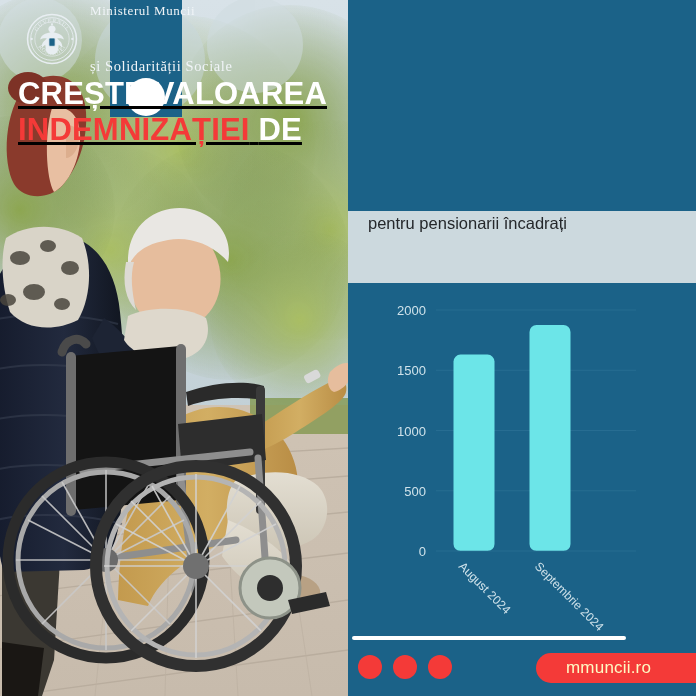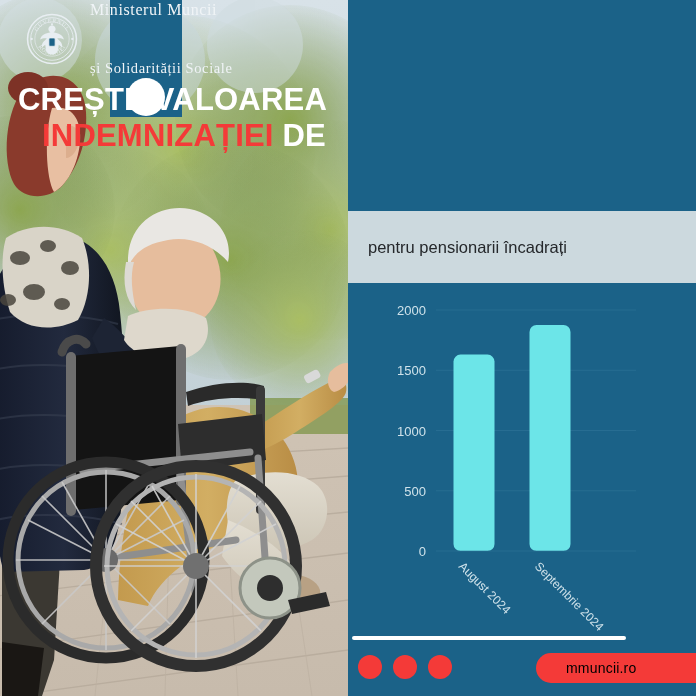--- a/index.html
+++ b/index.html
@@ -60,48 +60,49 @@
   }
   .crest { width: 52px; height: 52px; flex: 0 0 52px; }
   .ministry { line-height: 1.18; }
   .ministry .l1,
   .ministry .l2 {
     color: #f0f4f7;
     font-family: "Liberation Serif", serif;
     letter-spacing: .6px;
     white-space: nowrap;
   }
-  .ministry .l1 { font-size: 16px; }
+  .ministry .l1 { font-size: 13px; }
   .ministry .l2 { font-size: 14.5px; margin-top: 40px; }
 
   
   .headline {
     position: absolute;
-    left: 18px; top: 82px;
+    left: 18px; top: 76px;
     width: 322px;
+    text-decoration: underline;
   }
   .headline .line {
     font-size: 31px;
     font-weight: 700;
     letter-spacing: .2px;
     line-height: 1.17;
     color: #ffffff;
     white-space: nowrap;
   }
-  .headline .hi { color: #f43a38; margin-left: 24px; }
+  .headline .hi { color: #f43a38; }
 
   
   .subband {
     position: absolute;
     left: 348px; top: 211px;
     width: 348px; height: 72px;
     background: #ccd9de;
     display: flex;
     flex-direction: column;
-    justify-content: center;
+    justify-content: space-between;
     padding-left: 20px;
     box-sizing: border-box;
   }
   .subband .sline {
     color: #25282b;
     font-size: 16.5px;
     line-height: 1.5;
   }
 
   
@@ -136,22 +137,22 @@
     left: 536px; top: 653px;
     width: 190px; height: 30px;
     background: #f43a38;
     border-radius: 15px;
     display: flex;
     align-items: center;
     padding-left: 30px;
     box-sizing: border-box;
   }
   .url-pill span {
-    color: #000000;
-    font-size: 14px;
+    color: #fef9c3;
+    font-size: 17px;
     letter-spacing: .2px;
   }
 </style>
 </head>
 <body>
 
 <div id="poster">
 
   <div class="photo">
     <svg viewBox="0 0 348 696" xmlns="http://www.w3.org/2000/svg" aria-hidden="true">

